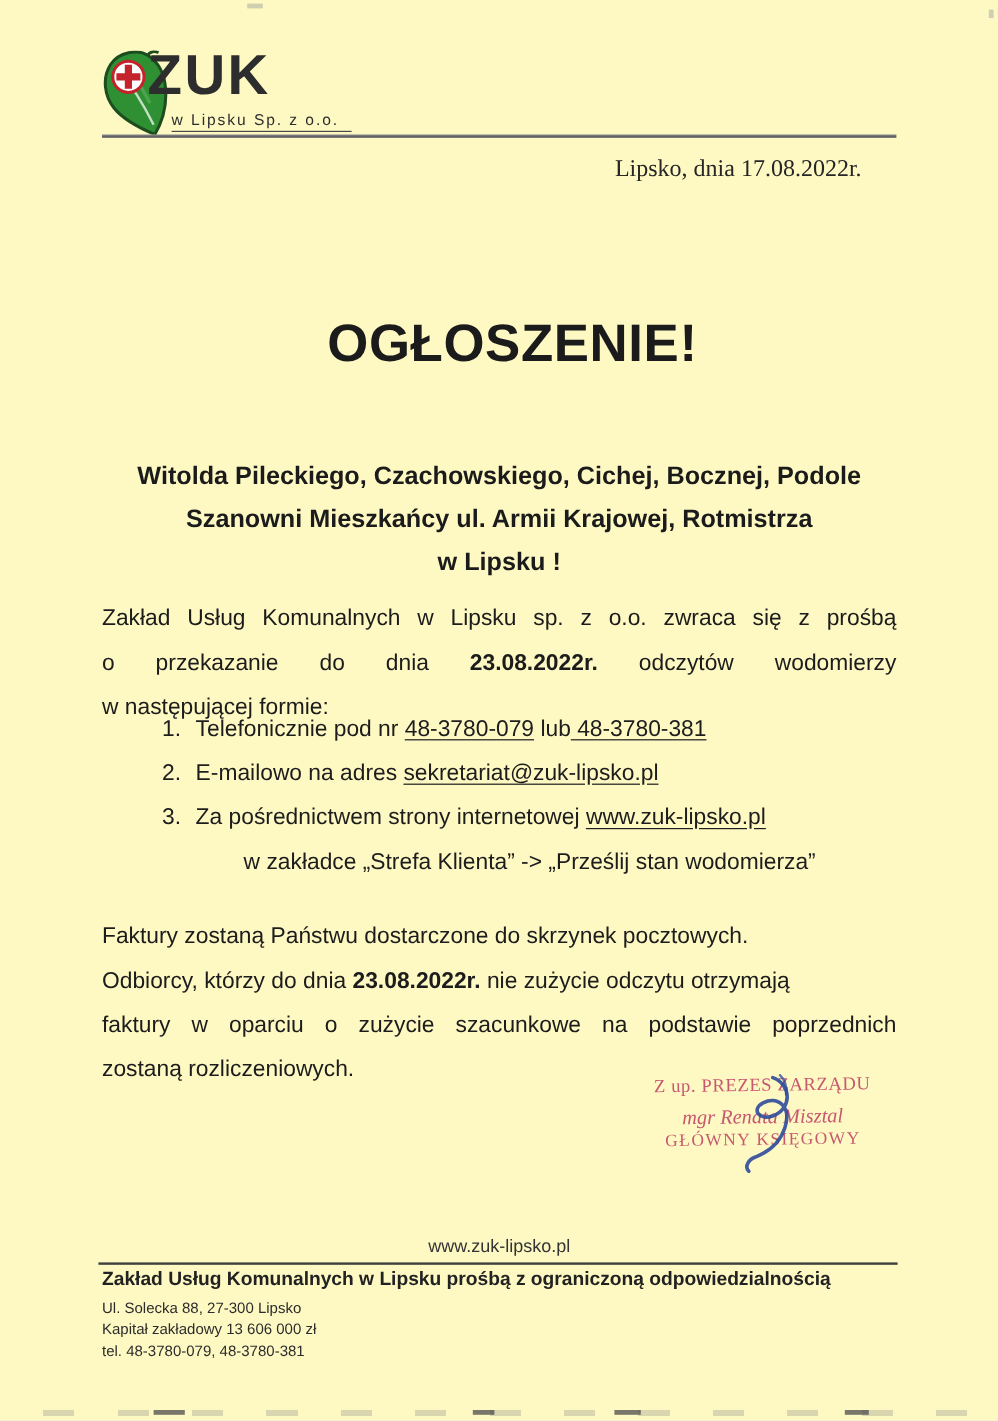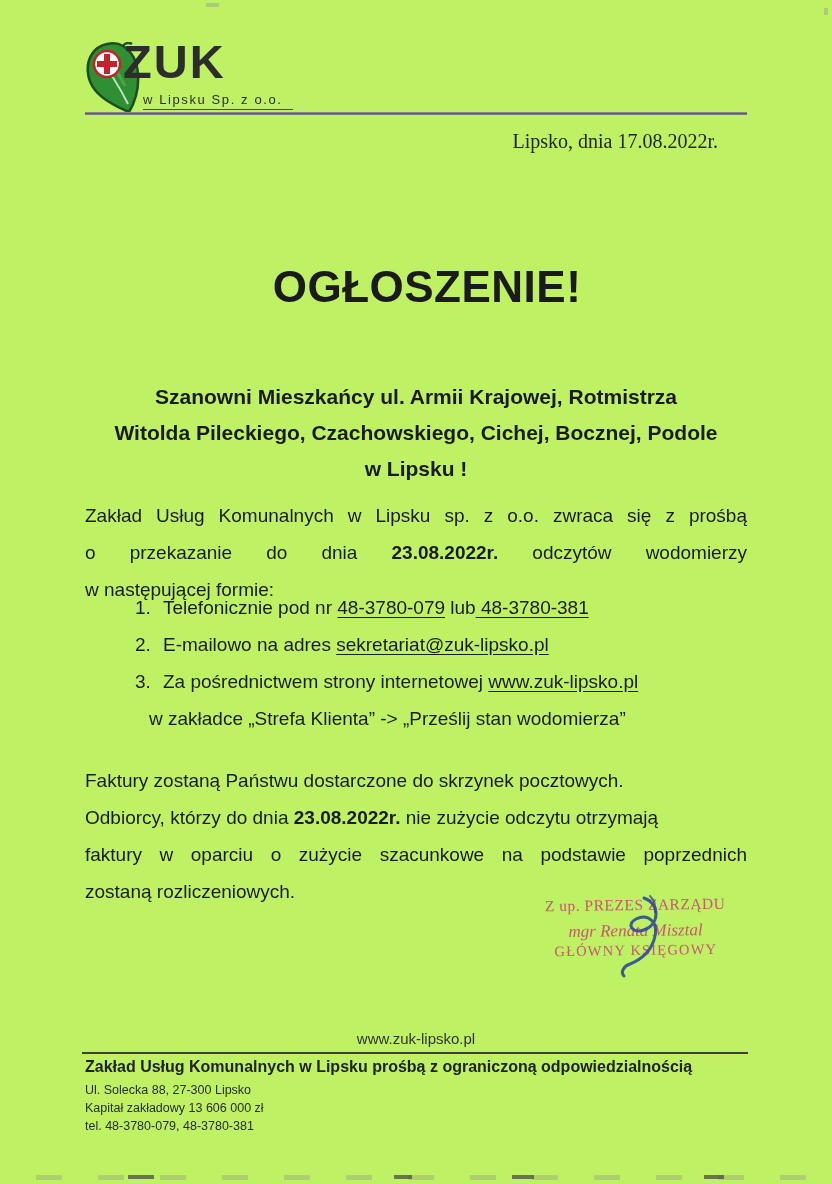--- a/index.html
+++ b/index.html
@@ -1,20 +1,20 @@
 <!DOCTYPE html>
 <html lang="pl"><head>
 <meta charset="utf-8">
 <style>
   html,body{margin:0;padding:0;background:#e8e8e8;}
   .page{
     position:relative;
     width:832px;height:1184px;
     margin:0 auto;
-    background:#bef264;
+    background:#fef9c3;
     overflow:hidden;
     font-family:"Liberation Sans","DejaVu Sans",sans-serif;
     color:#1d1d1d;
   }
   
   .logo{position:absolute;left:85px;top:42px;width:240px;height:70px;}
   .logo-leaf{position:absolute;left:0;top:0;}
   .logo-brand{
     position:absolute;left:38px;top:-4px;
     font-size:47px;font-weight:700;letter-spacing:2px;
@@ -55,21 +55,21 @@
   .line-just{text-align:justify;text-align-last:justify;}
   .line-plain{text-align:left;}
   .b{font-weight:700;}
   .u{text-decoration:underline;text-underline-offset:3px;}
   
   .num-list{position:absolute;left:85px;top:589px;width:662px;font-size:19px;line-height:37px;}
   .li-row{display:flex;}
   .li-num{width:28px;margin-left:50px;flex:0 0 aupx;}
   .li-num{flex:0 0 28px;}
   .li-text{flex:1;}
-  .li-cont{margin-left:64px;}
+  .li-cont{margin-left:118px;}
   
   .stamp{
     position:absolute;left:538px;top:896px;width:195px;
     text-align:center;transform:rotate(-0.8deg);
     font-family:"Liberation Serif","DejaVu Serif",serif;
   }
   .stamp-l1{font-size:15.5px;letter-spacing:0.5px;white-space:nowrap;}
   .stamp-l2{font-size:17px;font-style:italic;margin-top:7px;white-space:nowrap;}
   .stamp-l3{font-size:14.5px;letter-spacing:1.2px;margin-top:1px;white-space:nowrap;}
   .ink{position:absolute;left:604px;top:894px;pointer-events:none;}
@@ -107,22 +107,22 @@
     <div class="logo-brand">ZUK</div>
     <div class="logo-sub">w Lipsku Sp. z o.o.</div>
   </div>
   <div class="top-rule"></div>
 
   <div class="date-line">Lipsko, dnia 17.08.2022r.</div>
 
   <div class="doc-title">OGŁOSZENIE!</div>
 
   <div class="salutation">
+    <div>Witolda Pileckiego, Czachowskiego, Cichej, Bocznej, Podole</div>
     <div>Szanowni Mieszkańcy ul. Armii Krajowej, Rotmistrza</div>
-    <div>Witolda Pileckiego, Czachowskiego, Cichej, Bocznej, Podole</div>
     <div>w Lipsku !</div>
   </div>
 
   <div class="body-par intro">
     <div class="line-just">Zakład Usług Komunalnych w&nbsp;Lipsku sp. z o.o. zwraca się z prośbą</div>
     <div class="line-just"><span>o&nbsp;przekazanie do dnia </span><span class="b">23.08.2022r.</span><span> odczytów wodomierzy</span></div>
     <div class="line-plain">w następującej formie:</div>
   </div>
 
   <div class="num-list">

